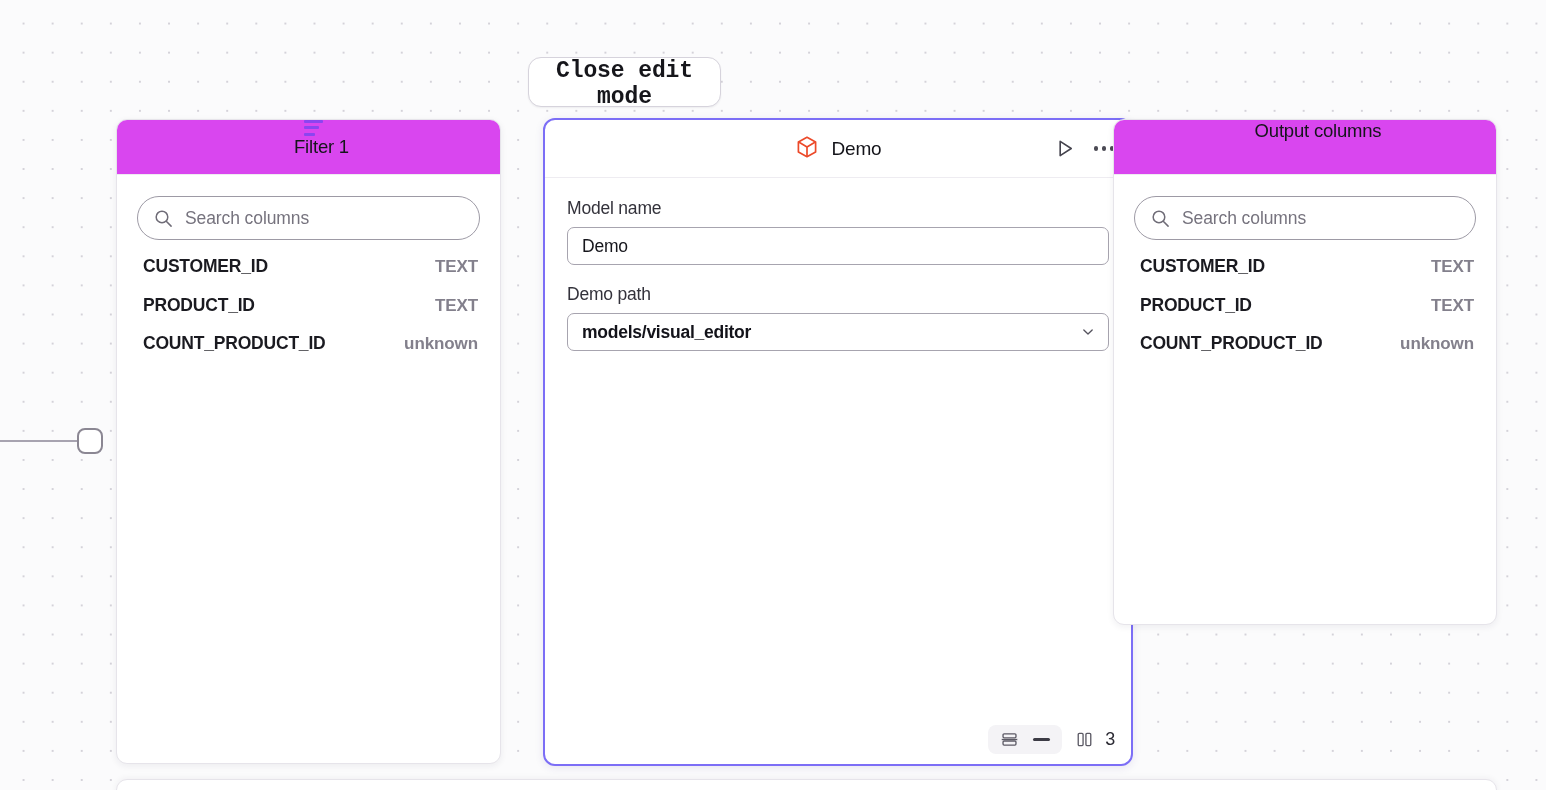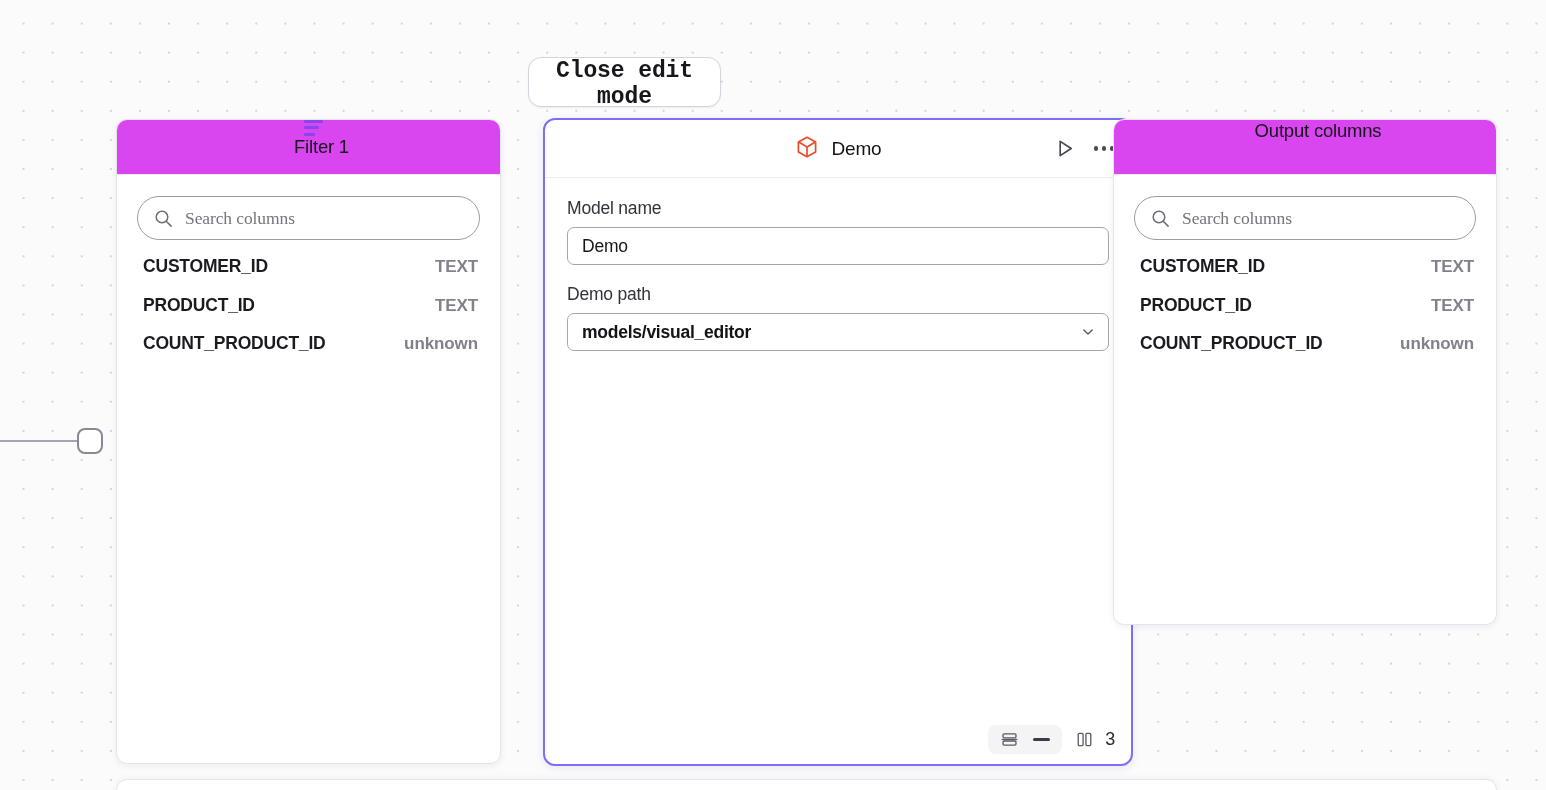--- a/index.html
+++ b/index.html
@@ -85,21 +85,20 @@
     padding-left: 16px;
     background: #fff;
     cursor: text;
   }
   .search-box .mag { flex: 0 0 auto; margin-right: 12px; display: flex; }
   .search-box .ph {
     font-size: 17.5px;
     color: #76737e;
     letter-spacing: -0.1px;
     user-select: none;
-    font-family: Liberation Serif, serif;
   }
 
   
   .col-list { padding: 16px 0 0 0; }
   .col-row {
     display: flex;
     align-items: baseline;
     justify-content: space-between;
     padding: 0 22px 0 26px;
     height: 38.5px;

